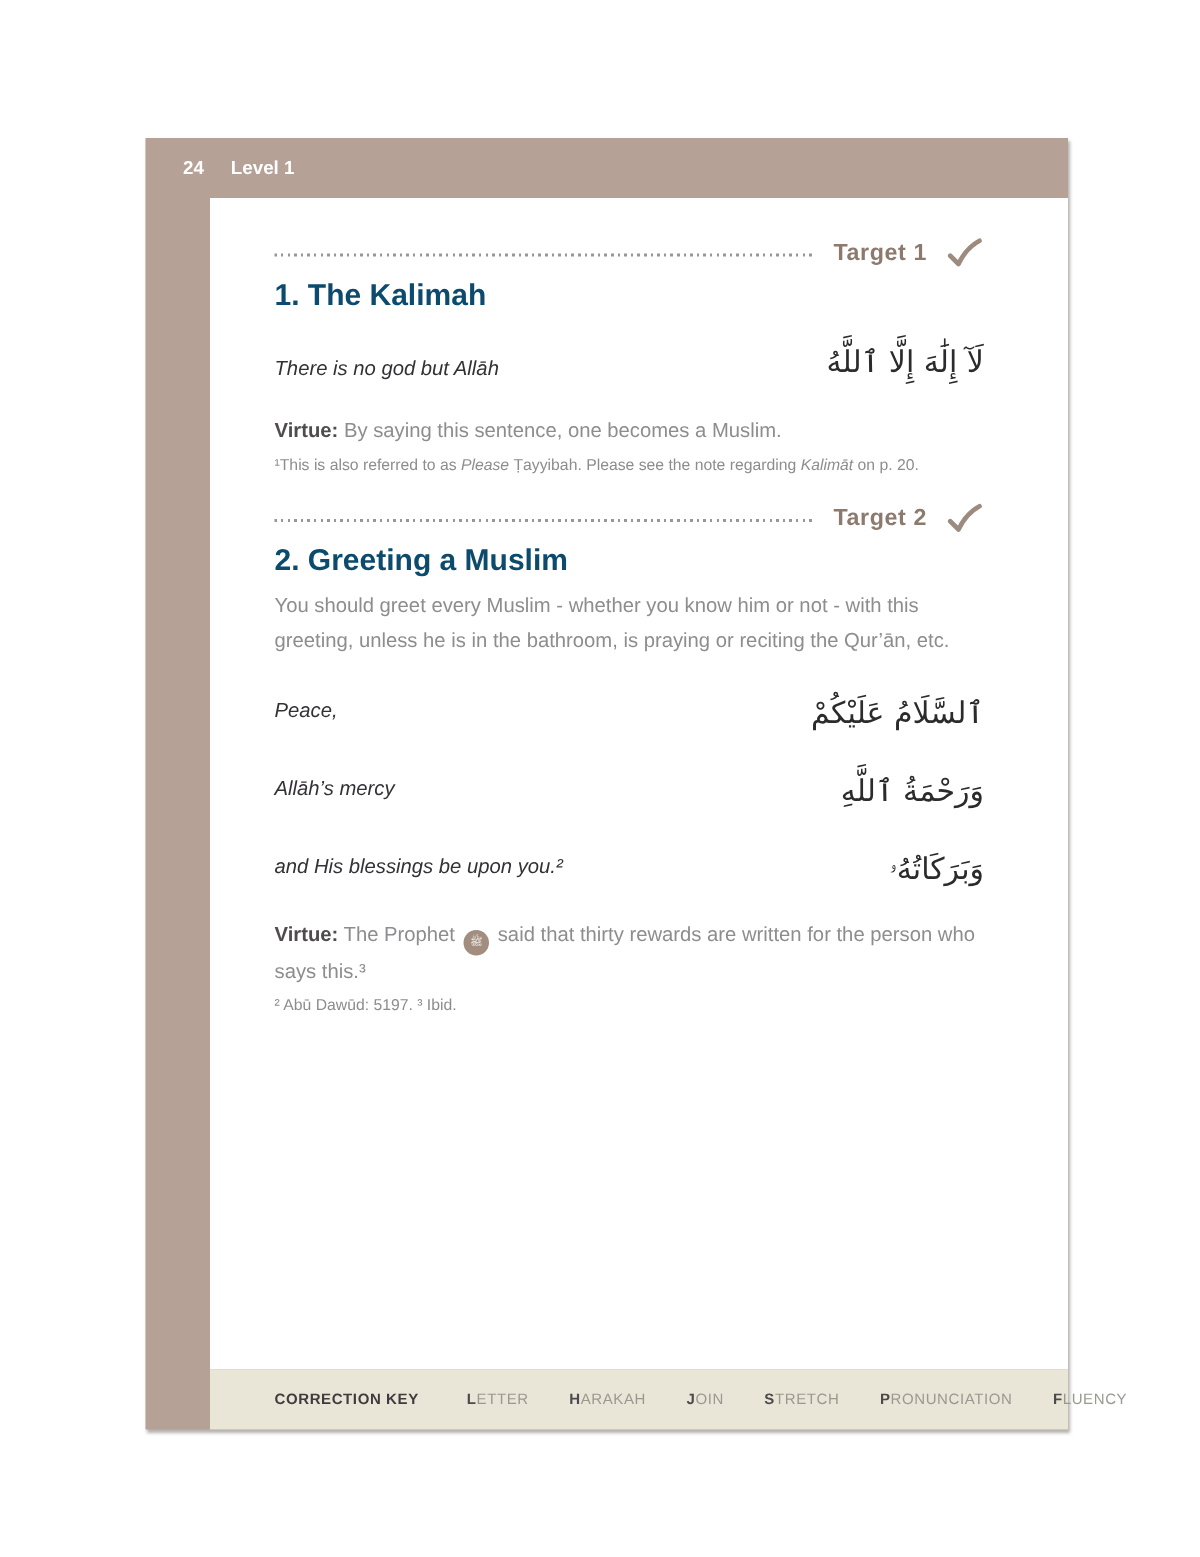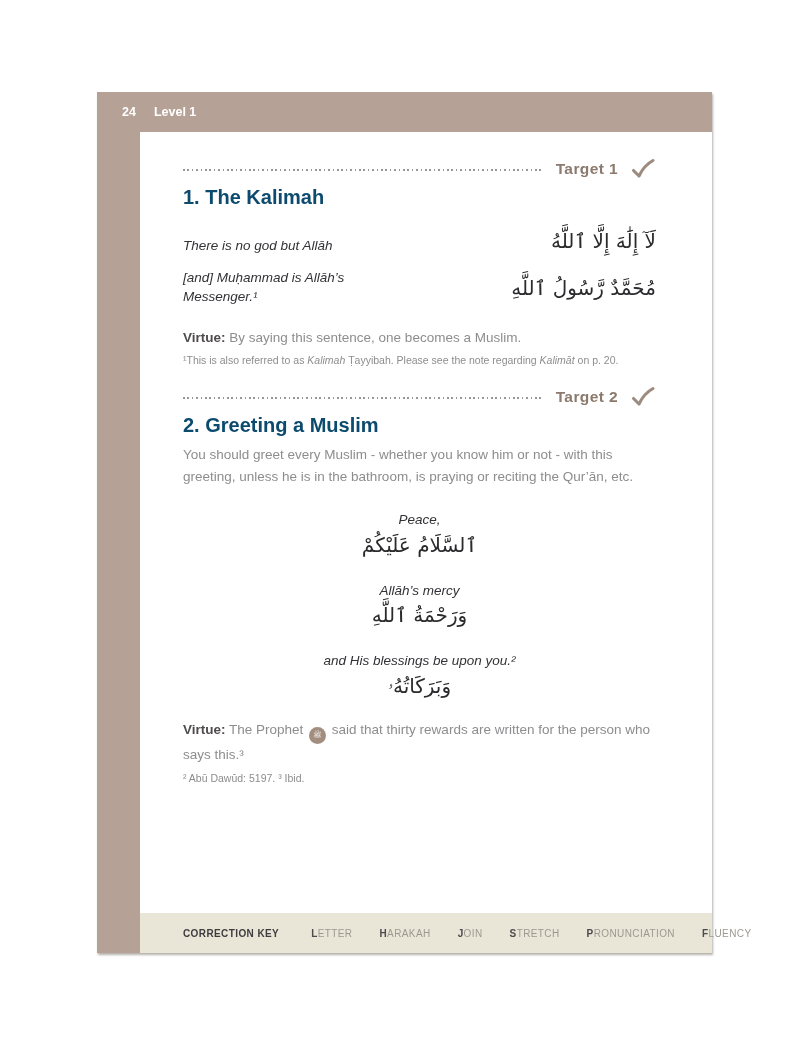--- a/index.html
+++ b/index.html
@@ -33,21 +33,21 @@
     background-image:repeating-linear-gradient(90deg,#97979a 0,#97979a 1.6px,transparent 1.6px,transparent 4.4px);
   }
   .target-label { font-weight:bold; font-size:15.5px; color:#8b7a6d; margin-left:13px; letter-spacing:.4px; white-space:nowrap; }
   .check-icon { margin-left:12px; display:block; }
 
   .section-title { font-size:20px; font-weight:bold; color:#0c4a6e; margin:7px 0 0; }
 
   .pair-row { display:flex; justify-content:space-between; align-items:center; }
   .pair-row.m1 { margin-top:17px;align-items:flex-end; }
   .pair-row.m2 { margin-top:13px; }
-  .pair-row.m3 { margin-top:22px;flex-direction:column; }
+  .pair-row.m3 { margin-top:22px; }
   .en-text { font-style:italic; font-size:13.5px; color:#333135; line-height:1.4; }
   .en-text.wrap-narrow { max-width:205px; }
   .ar-text { font-size:20px; line-height:1.5; color:#2b2b2d; direction:rtl; font-family:"DejaVu Sans", sans-serif; white-space:nowrap; }
 
   .virtue-line { font-size:13.5px; color:#8d8d8f; line-height:1.6; }
   .virtue-line.v1 { margin-top:20px; }
   .virtue-line.v2 { margin-top:18px; }
   .virtue-label { font-weight:bold; color:#4f4c4e; }
 
   .prophet-emblem {
@@ -97,31 +97,27 @@
         </svg>
       </div>
 
       <div class="section-title">1. The Kalimah</div>
 
       <div class="pair-row m1">
         <span class="en-text">There is no god but Allāh</span>
         <span class="ar-text">لَآ إِلَٰهَ إِلَّا ٱللَّهُ</span>
       </div>
 
-      <div class="pair-row m2">
-        <span class="en-text wrap-narrow">[and] Muḥammad is Allāh’s Messenger.¹</span>
-        <span class="ar-text">مُحَمَّدٌ رَّسُولُ ٱللَّهِ</span>
-      </div>
 
       <div class="virtue-line v1">
         <span class="virtue-label">Virtue:</span><span> By saying this sentence, one becomes a Muslim.</span>
       </div>
 
       <div class="footnote">
-        <span>¹This is also referred to as </span><i>Kalimah</i><span> Ṭayyibah. Please see the note regarding </span><i>Kalimāt</i><span> on p. 20.</span>
+        <span>¹This is also referred to as </span><i>Please</i><span> Ṭayyibah. Please see the note regarding </span><i>Kalimāt</i><span> on p. 20.</span>
       </div>
 
       <div class="target-row tr2">
         <div class="dotted-leader"></div>
         <span class="target-label">Target 2</span>
         <svg class="check-icon" width="26" height="21" viewBox="0 0 26 21">
           <path d="M3.5 12.5 L9 18 C12.5 10.5 17.5 5.5 23 2.5" fill="none" stroke="#9c8b7e" stroke-width="3.1" stroke-linecap="round" stroke-linejoin="round"></path>
         </svg>
       </div>
 

